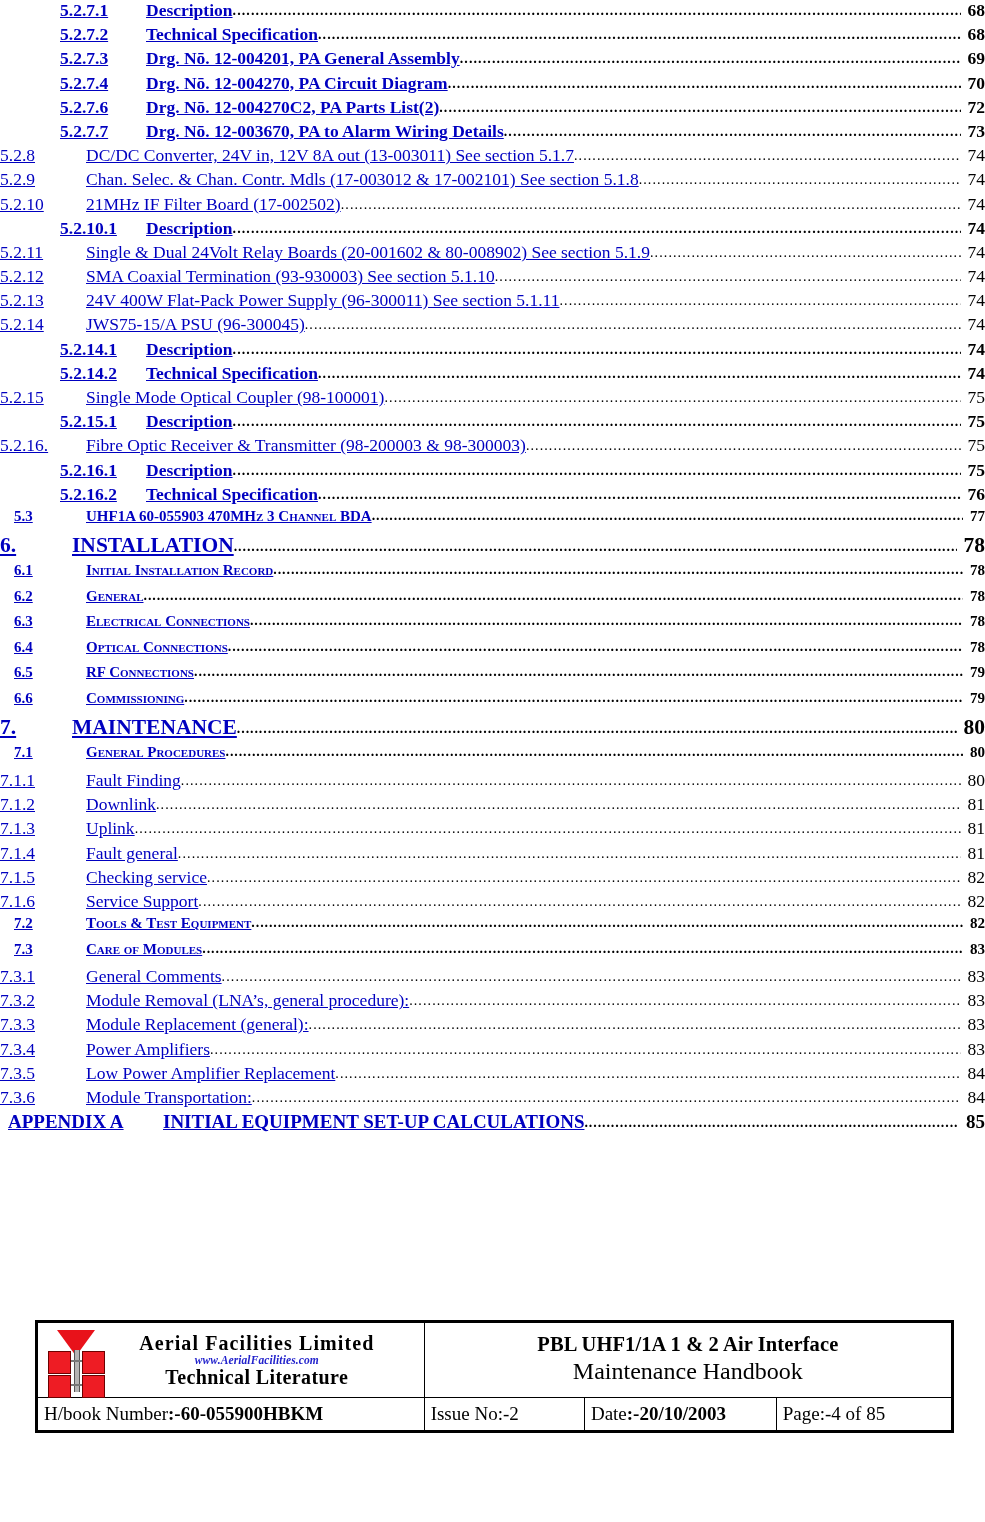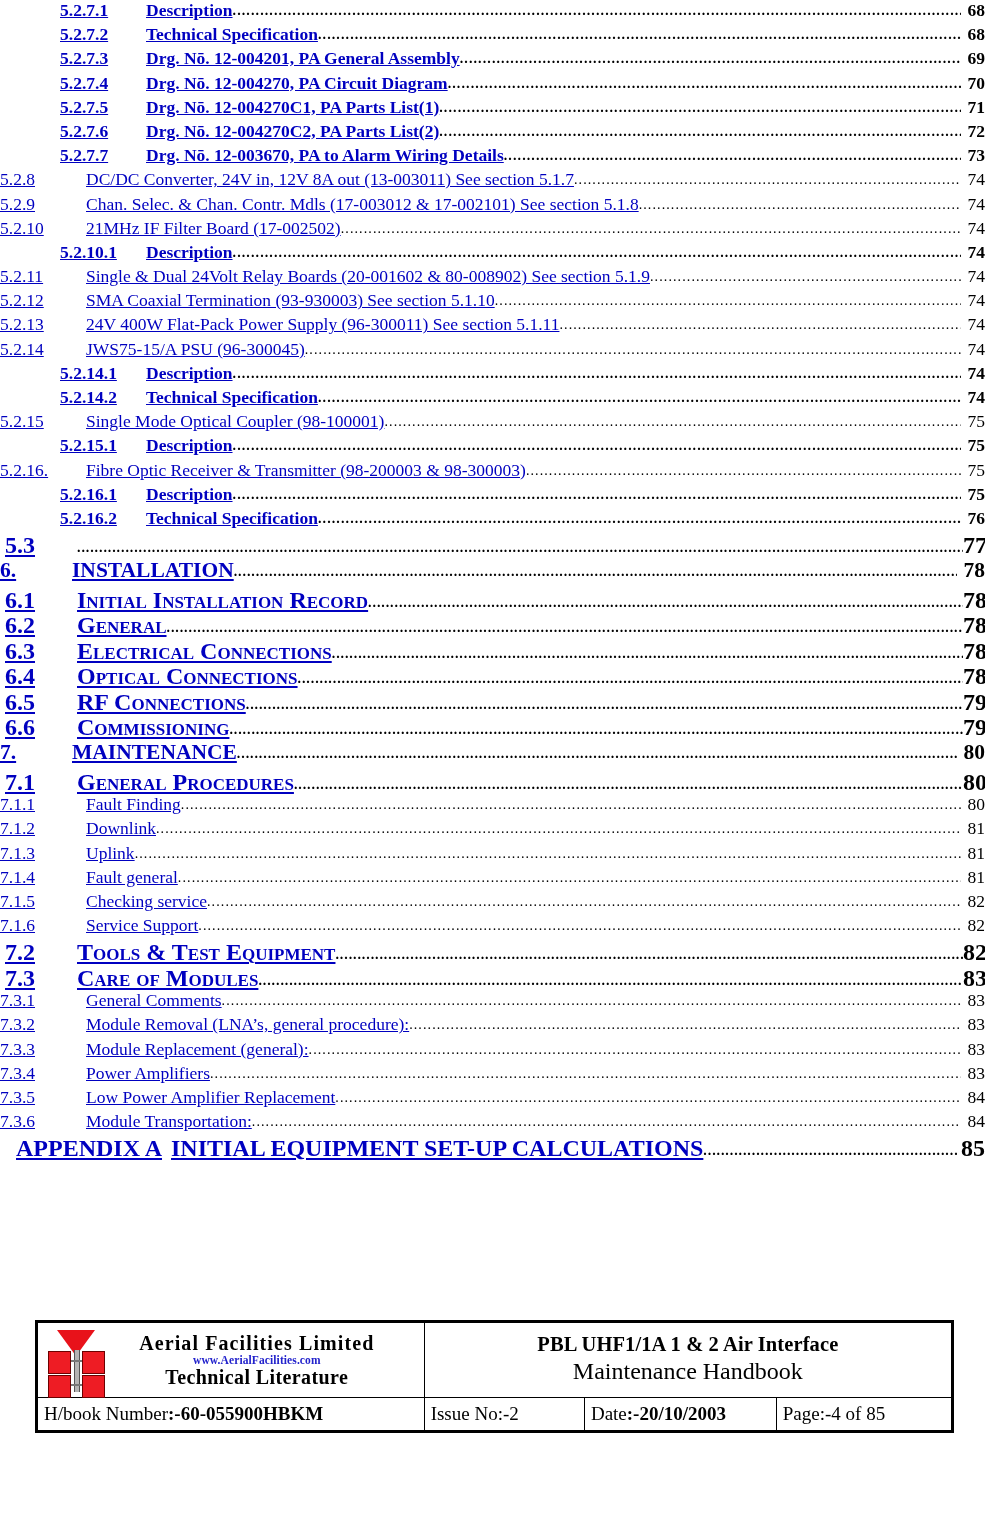--- a/index.html
+++ b/index.html
@@ -74,46 +74,46 @@
   .lv3 {
     height: 24.2px;
     font-size: 17.5px;
   }
   .lv3 .num { width: 86px; }
   .lv3 .pg  { width: 24px; }
 
   
   .lv2 {
     height: 25.5px;
-    font-size: 24px;
-    font-weight: bold;
-    padding-left: 5px;
+    font-size: 15px;
+    font-weight: bold;
+    padding-left: 14px;
   }
   .lv2 .num { width: 72px; }
   .lv2 .ttl { font-variant: small-caps; }
   .lv2 .pg  { width: 22px; font-weight: bold; }
   .lv2 .leader { font-weight: bold; letter-spacing: 0.9px; }
 
   
   .lv1 {
     height: 29px;
     font-size: 21.5px;
     font-weight: bold;
     padding-left: 0px;
   }
   .lv1 .num { width: 72px; }
   .lv1 .pg  { width: 28px; font-weight: bold; }
   .lv1 .leader { font-weight: bold; letter-spacing: 0.9px; }
 
   
   .lvA {
     height: 29px;
-    font-size: 24px;
-    font-weight: bold;
-    padding-left: 16px;
+    font-size: 19px;
+    font-weight: bold;
+    padding-left: 8px;
   }
   .lvA .pg  { width: 28px; font-weight: bold; }
   .lvA .leader { font-weight: bold; letter-spacing: 0.9px; }
   .lvA .appnum { color:#0000c0; text-decoration:underline; flex:0 0 auto; width:155px; }
 
   
   #footer {
     position: absolute;
     left: 35px;
     top: 1320px;
@@ -189,20 +189,21 @@
     letter-spacing: 1.1px;
     color: #000;
     font-family: "Liberation Serif", serif;
   }
   .logo-l2 {
     font-size: 11.5px;
     font-weight: bold;
     color: #2222cc;
     letter-spacing: 0.1px;
     margin: 2px 0 1px 0;
+    font-style: italic;
   }
   .logo-l3 {
     font-size: 20px;
     font-weight: bold;
     letter-spacing: 0.4px;
     color: #000;
   }
 
   .cell-title {
     height: 68px;
@@ -255,26 +256,20 @@
       <span class="leader"></span>
       <span class="pg">69</span>
     </div>
     <div class="toc-row lv4">
       <span class="num">5.2.7.4</span>
       <span class="ttl">Drg. Nō. 12-004270, PA Circuit Diagram</span>
       <span class="leader"></span>
       <span class="pg">70</span>
     </div>
     <div class="toc-row lv4">
-      <span class="num">5.2.7.5</span>
-      <span class="ttl">Drg. Nō. 12-004270C1, PA Parts List(1)</span>
-      <span class="leader"></span>
-      <span class="pg">71</span>
-    </div>
-    <div class="toc-row lv4">
       <span class="num">5.2.7.6</span>
       <span class="ttl">Drg. Nō. 12-004270C2, PA Parts List(2)</span>
       <span class="leader"></span>
       <span class="pg">72</span>
     </div>
     <div class="toc-row lv4">
       <span class="num">5.2.7.7</span>
       <span class="ttl">Drg. Nō. 12-003670, PA to Alarm Wiring Details</span>
       <span class="leader"></span>
       <span class="pg">73</span>
@@ -364,20 +359,21 @@
       <span class="pg">75</span>
     </div>
     <div class="toc-row lv4">
       <span class="num">5.2.16.2</span>
       <span class="ttl">Technical Specification</span>
       <span class="leader"></span>
       <span class="pg">76</span>
     </div>
     <div class="toc-row lv2">
       <span class="num">5.3</span>
+      <span class="ttl">UHF1A 60-055903 470MHz 3 Channel BDA</span>
       <span class="leader"></span>
       <span class="pg">77</span>
     </div>
     <div class="toc-row lv1">
       <span class="num">6.</span>
       <span class="ttl">INSTALLATION</span>
       <span class="leader"></span>
       <span class="pg">78</span>
     </div>
     <div class="toc-row lv2">

